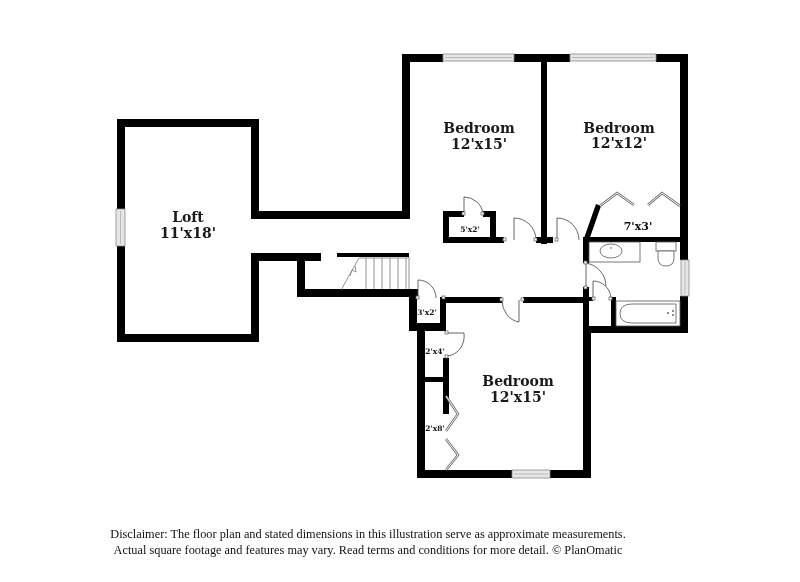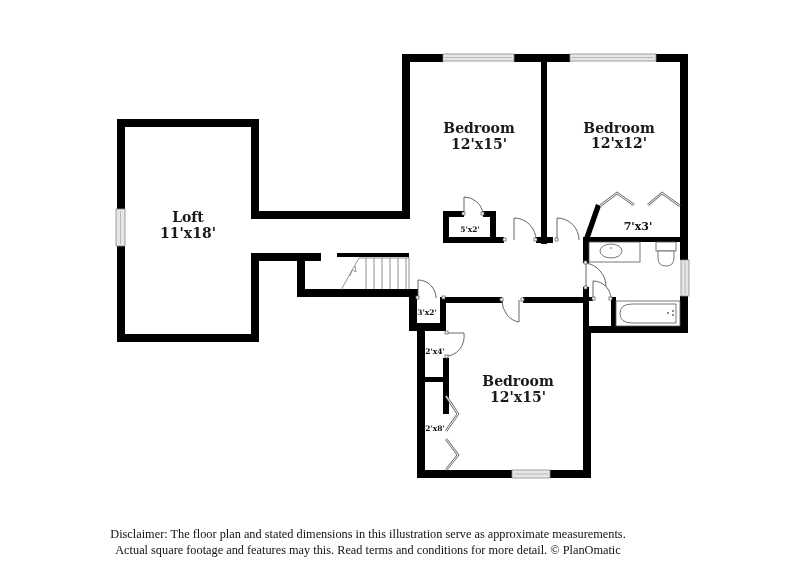--- a/index.html
+++ b/index.html
@@ -240,14 +240,14 @@
 
   <text class="small-label" x="470" y="232">5'x2'</text>
   <text class="mid-label" x="638" y="230">7'x3'</text>
   <text class="small-label" x="427" y="315">3'x2'</text>
   <text class="small-label" x="435" y="354">2'x4'</text>
   <text class="small-label" x="435" y="431">2'x8'</text>
 </svg>
 
 <div id="disclaimer">
   <div>Disclaimer: The floor plan and stated dimensions in this illustration serve as approximate measurements.</div>
-  <div>Actual square footage and features may this. Read terms and conditions for more detail. © PlanOmatic</div>
+  <div>Actual square footage and features may vary. Read terms and conditions for more detail. © PlanOmatic</div>
 </div>
 
 </body></html>

